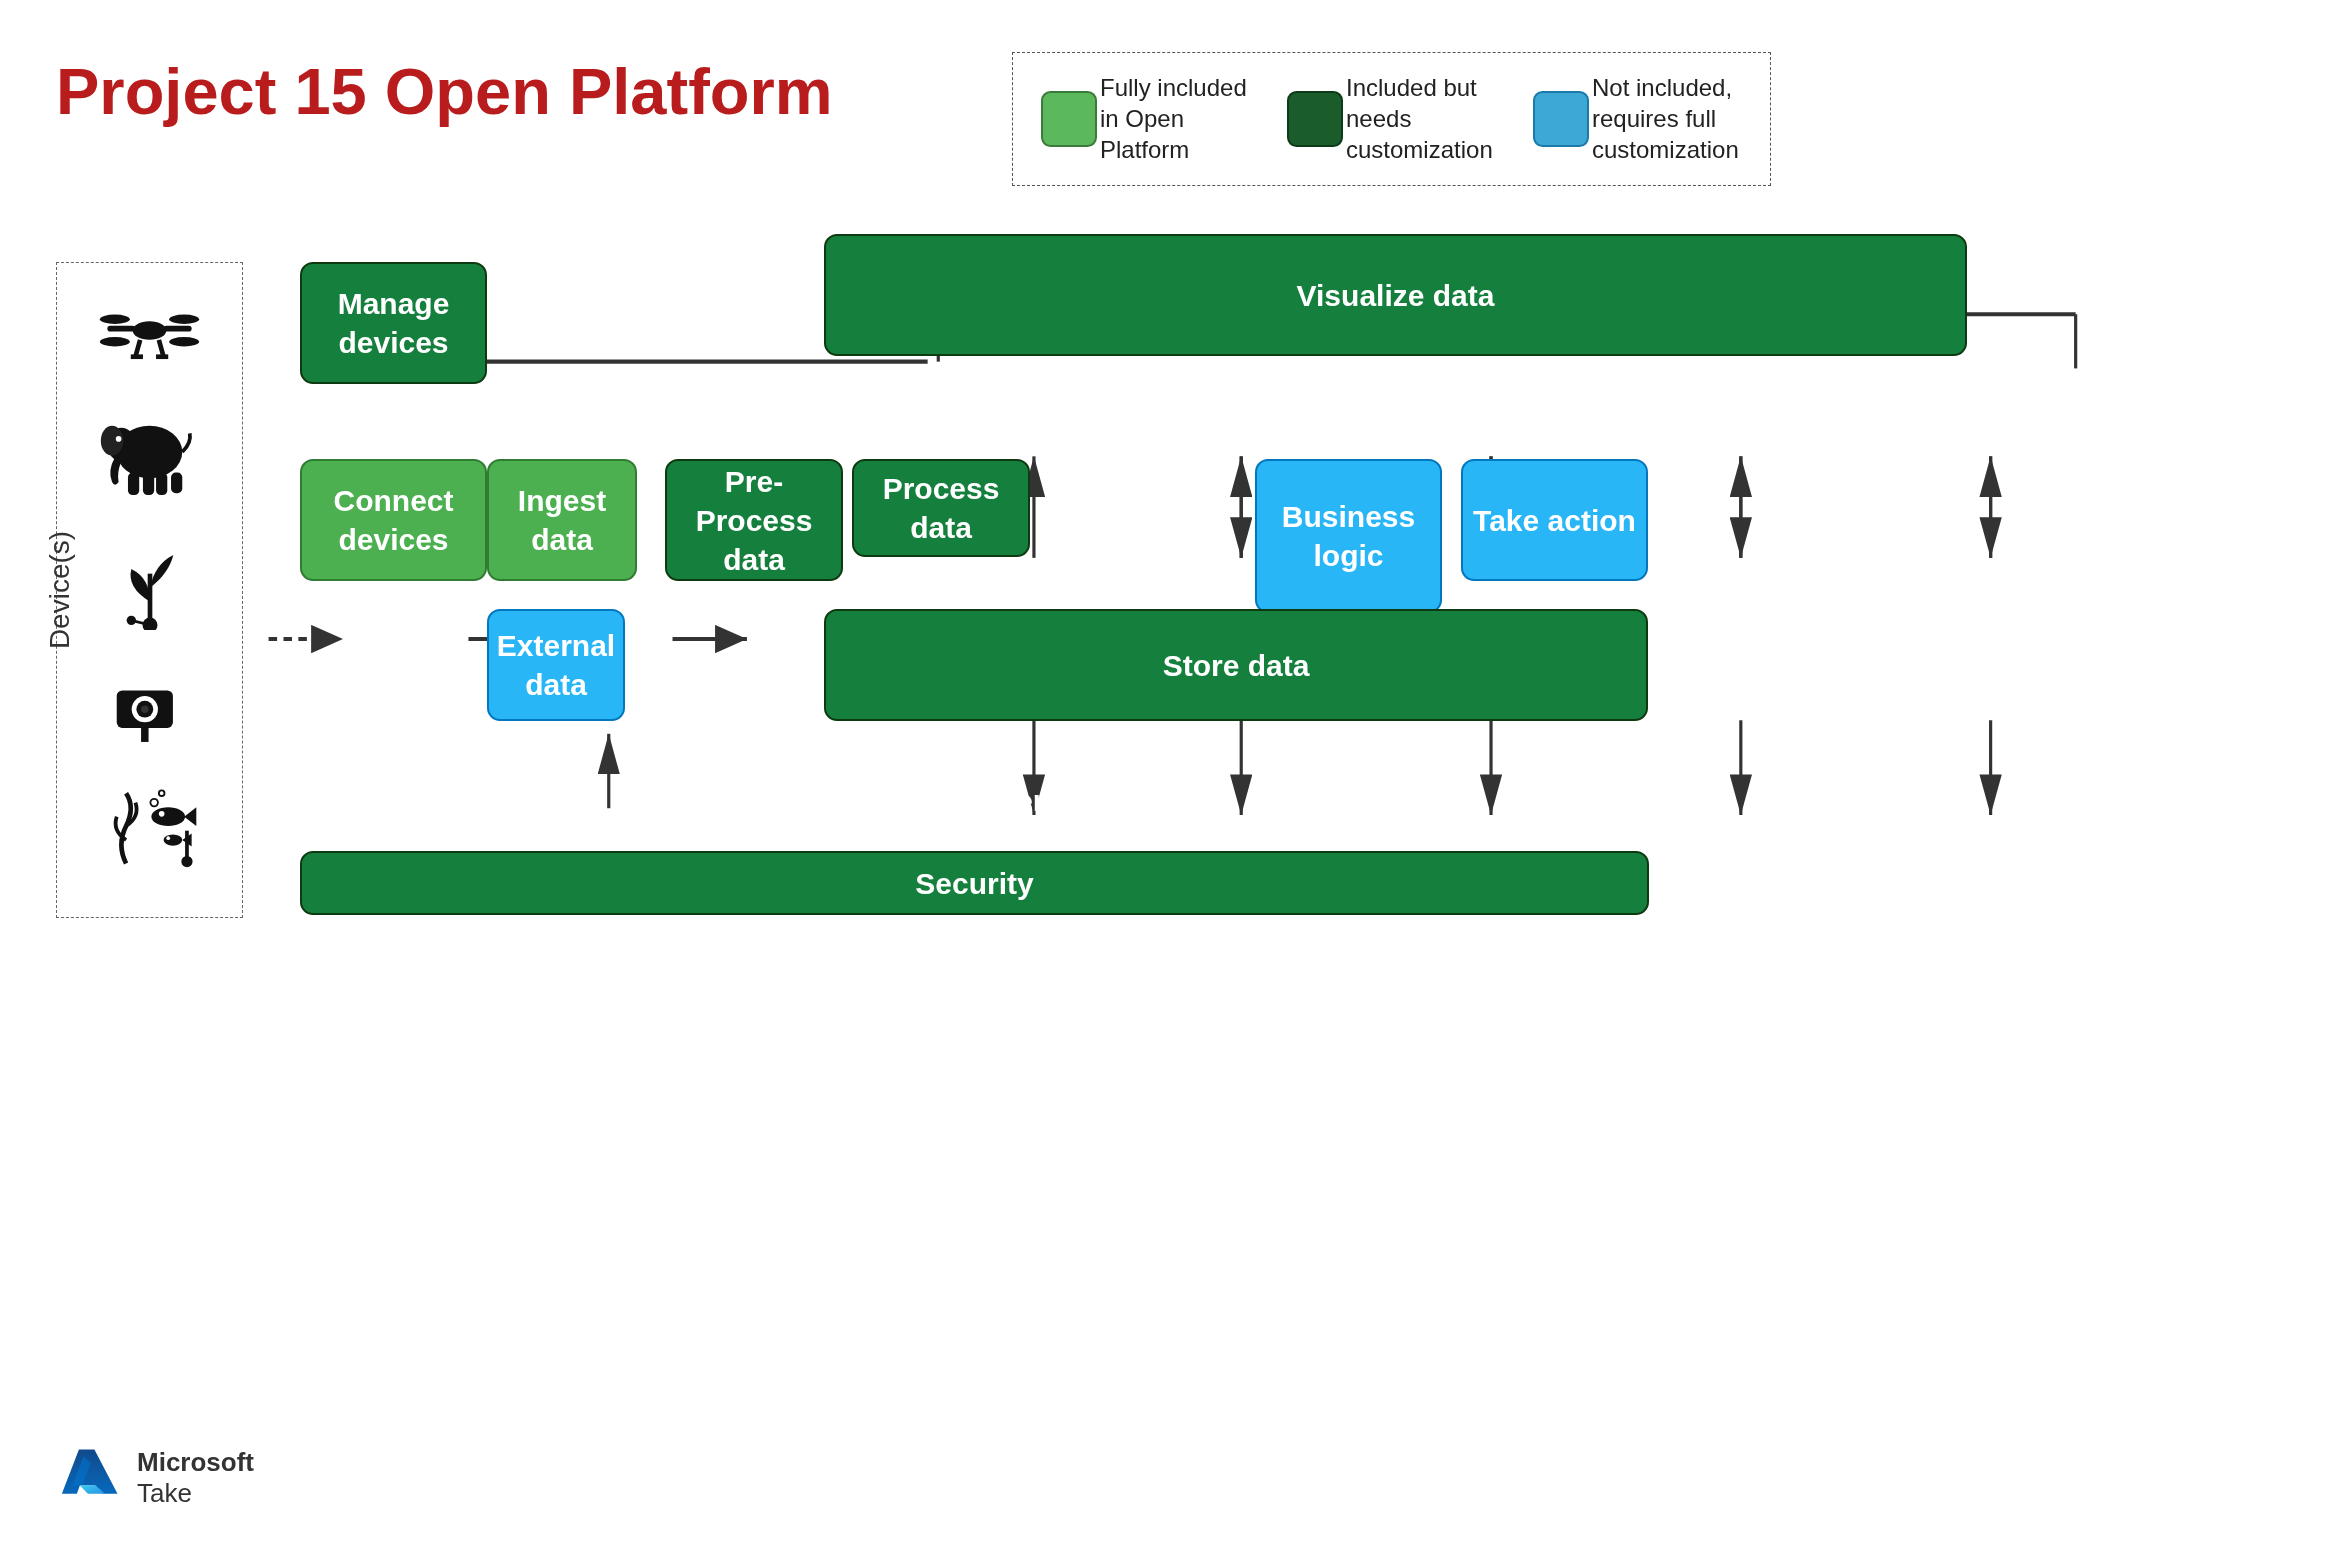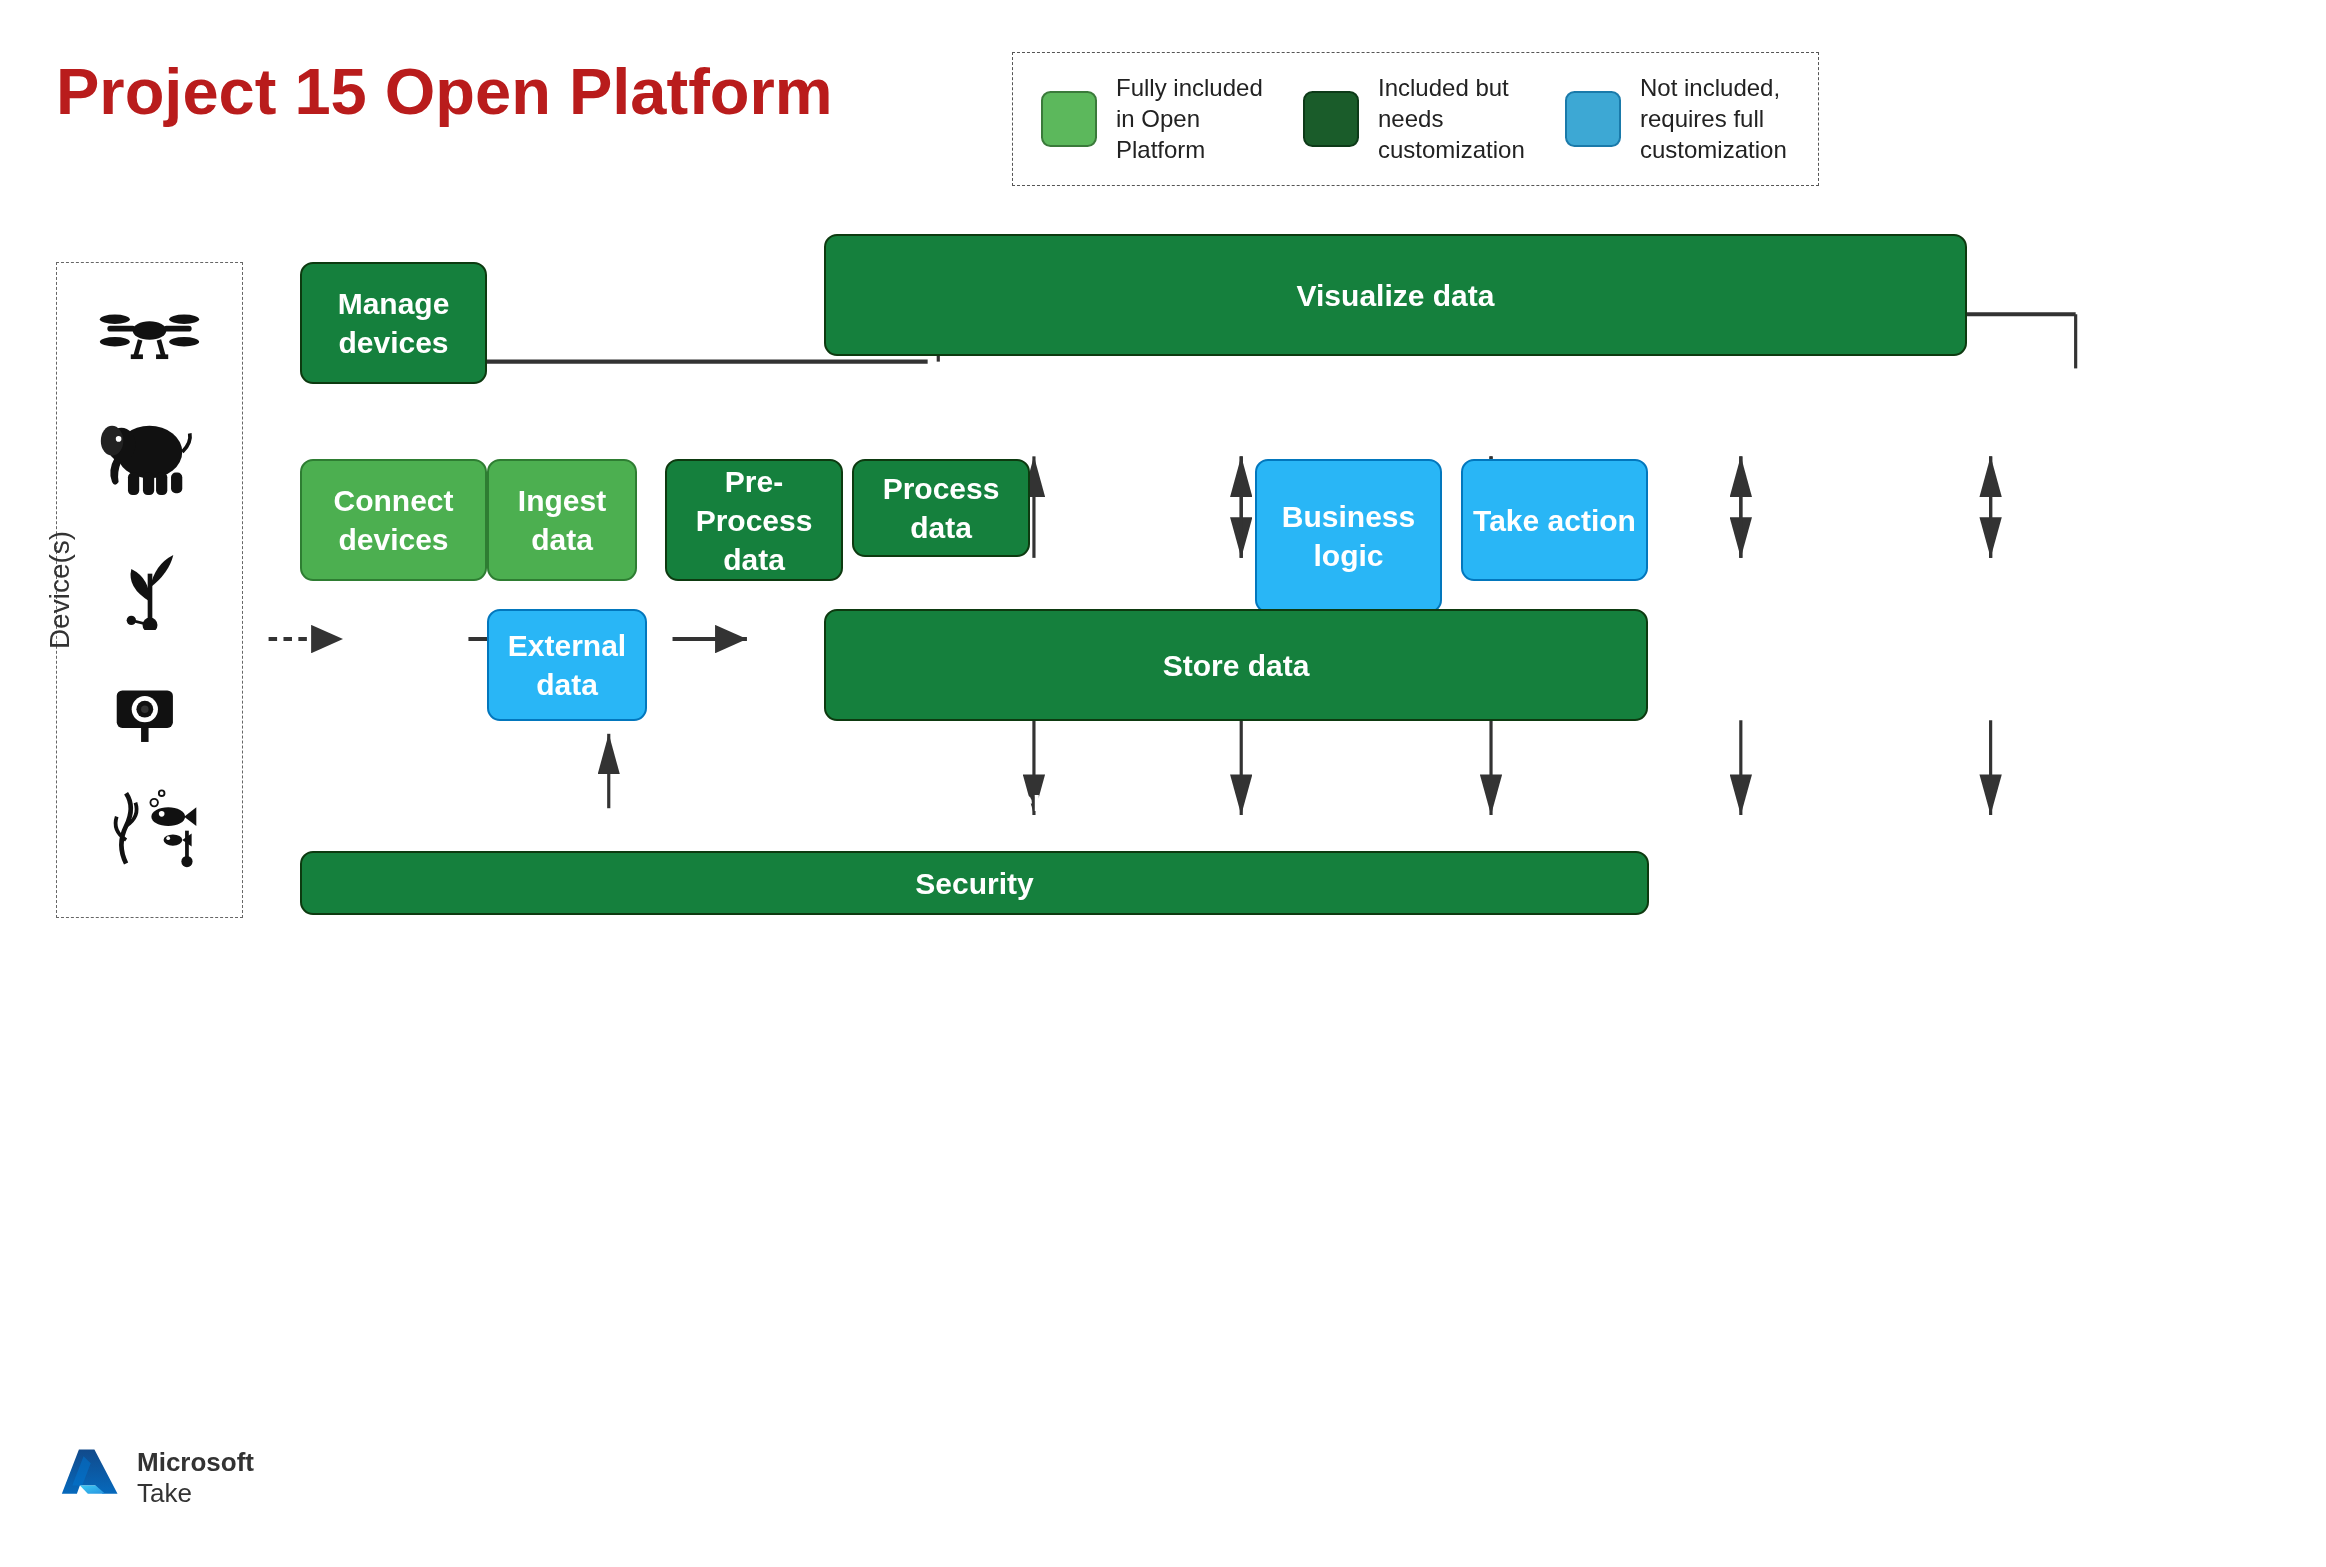--- a/index.html
+++ b/index.html
@@ -29,21 +29,21 @@
       left: 1012px;
       border: 1.9px dashed #555;
       padding: 19px 28px;
       display: flex;
       gap: 37px;
       align-items: center;
     }
     .legend-item {
       display: flex;
       align-items: center;
-      gap: 19px;
+      gap: 3px;
     }
     .legend-box {
       width: 56px;
       height: 56px;
       border-radius: 9.4px;
       flex-shrink: 0;
     }
     .legend-box.light-green { background: #5cb85c; border: 2.8px solid #3a7a3a; }
     .legend-box.dark-green { background: #1a5c2a; border: 2.8px solid #0d3a18; }
     .legend-box.blue { background: #3da8d4; border: 2.8px solid #1a7aaa; }
@@ -336,21 +336,21 @@
 
 
   <div class="block blue" style="left:1199px; top:253px; width:187px; height:154px;">
     <span>Business logic</span>
   </div>
 
   <div class="block blue" style="left:1405px; top:253px; width:187px; height:122px;">
     <span>Take action</span>
   </div>
 
-  <div class="block blue" style="left:431px; top:403px; width:160px; height:112px;">
+  <div class="block blue" style="left:431px; top:403px; width:138px; height:112px;">
     <span>External data</span>
   </div>
 
   <div class="block dark-green" style="left:768px; top:403px; width:824px; height:112px;">
     <span>Store data</span>
   </div>
 
   <div class="block mid-green" style="left:244px; top:562px; width:1349px; height:64px;">
     <span>User management</span>
   </div>

